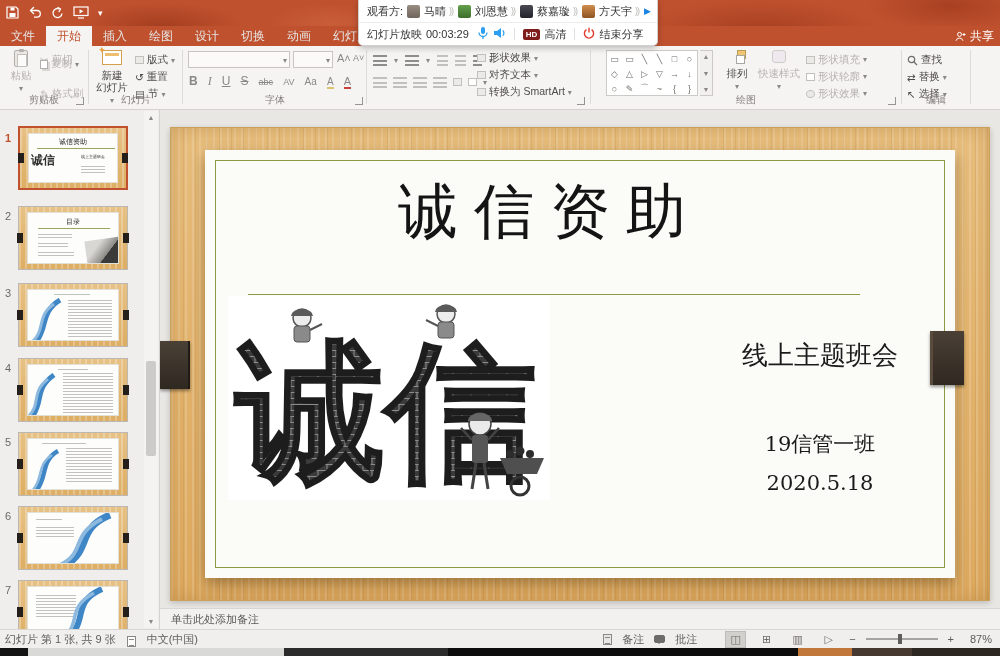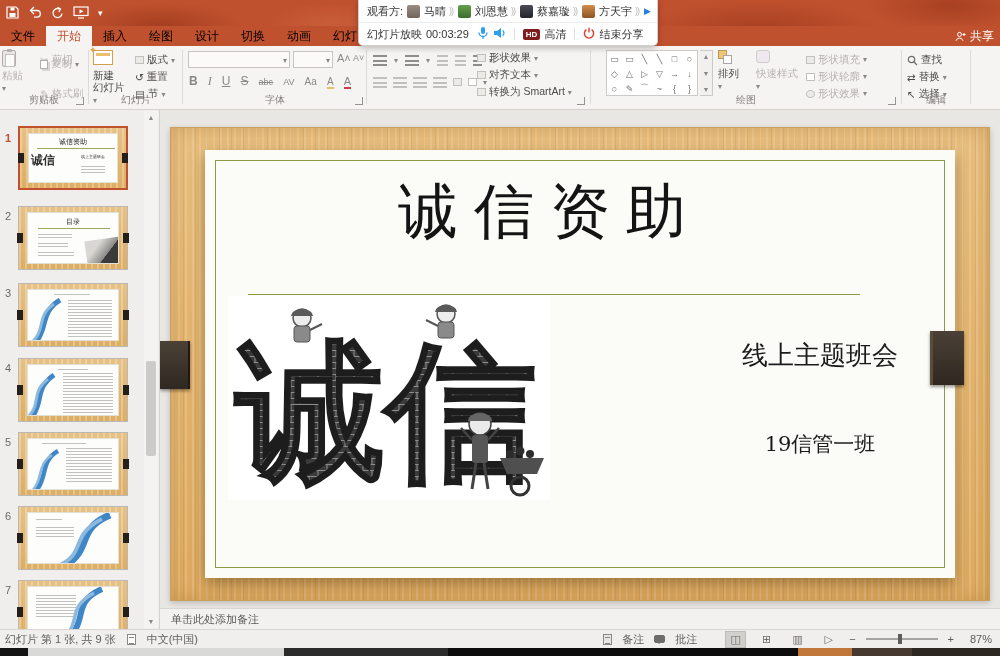--- a/index.html
+++ b/index.html
@@ -20,31 +20,31 @@
   .tb-right{position:absolute;right:4px;top:0;height:26px;display:flex;align-items:center;gap:12px;color:#fff}
   .uname{font-size:11.5px;letter-spacing:1px}
   .avatar-circle{width:20px;height:20px;border:1.4px solid #fff;border-radius:50%;display:flex;align-items:center;justify-content:center}
   .winbtn{width:22px;height:20px;display:flex;align-items:center;justify-content:center;color:#fff;font-size:12px}
   .minbar{width:10px;border-top:1.4px solid #fff;display:inline-block}
   .restore{width:9px;height:9px;border:1.2px solid #fff;position:relative;display:inline-block}
   .restore:before{content:"";position:absolute;left:2px;top:-4px;width:9px;height:9px;border:1.2px solid #fff;border-bottom:none;border-left:none}
 
   
   .tabrow{position:absolute;left:0;top:26px;width:1000px;height:20px;background:#c0512e;display:flex;align-items:stretch}
-  .tab{padding:0 11px;line-height:20px;color:#000000;font-size:12px;white-space:nowrap}
+  .tab{padding:0 11px;line-height:20px;color:#e5e5e5;font-size:12px;white-space:nowrap}
   .tab.sel{background:#f6f4f3;color:#c0512e}
   .share-tab{position:absolute;right:6px;top:0;height:20px;display:flex;align-items:center;gap:4px;color:#fff;font-size:12px}
 
   
   .ribbon{position:absolute;left:0;top:46px;width:1000px;height:64px;background:#f6f4f3;border-bottom:1px solid #d5d2cf}
   .rgroup{position:absolute;top:2px;height:60px}
   .rsep{position:absolute;top:4px;width:1px;height:54px;background:#dddbd8}
   .glabel{position:absolute;bottom:1px;left:0;right:0;text-align:center;font-size:10px;color:#807d7a}
   .lnch{position:absolute;right:2px;bottom:3px;width:8px;height:8px;border-right:1.5px solid #969491;border-bottom:1.5px solid #969491}
-  .bigbtn{position:absolute;top:2px;width:38px;text-align:left;font-size:10.5px;color:#4e4c4a;line-height:12px}
+  .bigbtn{position:absolute;top:2px;width:38px;text-align:center;font-size:10.5px;color:#4e4c4a;line-height:12px}
   .smallrow{position:absolute;height:16px;display:flex;align-items:center;gap:3px;font-size:10.5px;white-space:nowrap}
   .dis{color:#b6b3b0}
   .dd{font-size:8px;color:#8a8886}
   .combo{position:absolute;height:17px;border:1px solid #c9c6c2;background:#fbfaf9;color:#b6b3b0}
   .combo .dd{position:absolute;right:2px;top:4px}
   .bars{display:inline-block;width:14px;height:11px;background:repeating-linear-gradient(to bottom,#8f8d8a 0 2px,transparent 2px 4.6px)}
   .bars.dis2{background:repeating-linear-gradient(to bottom,#c2c0bd 0 2px,transparent 2px 4.6px)}
   .fontbtn{display:inline-block;margin-right:7px;color:#8a8886;font-size:12px}
   .gallery{position:absolute;left:12px;top:2px;width:92px;height:46px;background:#fff;border:1px solid #ccc9c6;
     display:grid;grid-template-columns:repeat(6,1fr);grid-auto-rows:15px;align-items:center;justify-items:center;color:#6f6d6a;font-size:9px}
@@ -119,21 +119,21 @@
   .brickimg{position:absolute;left:68px;top:186px;width:322px;height:204px;background:#fff;overflow:hidden}
   .clip{position:absolute;background:linear-gradient(#4a4036,#2f2821);box-shadow:0 2px 3px rgba(0,0,0,.4)}
   .clipL{left:0;top:231px;width:30px;height:48px;border-right:2px solid #1f1a15}
   .clipR{left:770px;top:221px;width:34px;height:54px;border-left:3px solid #5a4c3d}
 
   
   .notesbar{position:absolute;left:160px;top:608px;width:840px;height:21px;background:#f2f1ef;border-top:1px solid #d8d6d3;
     display:flex;align-items:center;padding-left:11px;color:#5a5855;font-size:11px}
   .statusbar{position:absolute;left:0;top:629px;width:1000px;height:19px;background:#f0efed;border-top:1px solid #d8d6d3;
     display:flex;align-items:center;font-size:11px;color:#5e5c59}
-  .sb-left{display:flex;align-items:center;gap:11px;padding-left:5px}
+  .sb-left{display:flex;align-items:flex-end;gap:11px;padding-left:5px}
   .sb-right{margin-left:auto;display:flex;align-items:center;gap:10px;padding-right:8px}
   .ic-page{display:inline-block;width:9px;height:11px;border:1px solid #8a8886;position:relative;background:#fff}
   .ic-page:after{content:"";position:absolute;left:1px;top:2px;width:5px;height:5px;border-top:1px solid #8a8886;border-bottom:1px solid #8a8886}
   .ic-bubble{display:inline-block;width:11px;height:8px;border:1px solid #6e6c69;border-radius:2px;position:relative;background:#6e6c69}
   .ic-bubble:after{content:"";position:absolute;left:2px;bottom:-4px;border:2px solid transparent;border-top-color:#6e6c69}
   .vbtn{width:21px;height:17px;display:flex;align-items:center;justify-content:center;color:#6e6c69;font-size:11px}
   .vbtn.sel{background:#d2d0cd;border:1px solid #bdbbb8}
   .ztrack{position:relative;width:72px;height:2px;background:#a6a4a1}
   .zthumb{position:absolute;left:32px;top:-4px;width:4px;height:10px;background:#5f5d5a}
   .zpct{width:28px;text-align:right}
@@ -548,20 +548,21 @@
           <circle cx="292" cy="190" r="9" fill="none" stroke="#333" stroke-width="3"></circle>
           <circle cx="282" cy="158" r="4" fill="#2c2c2c"></circle>
             <circle cx="292" cy="155" r="4.5" fill="#2c2c2c"></circle>
             <circle cx="302" cy="158" r="4" fill="#2c2c2c"></circle>
         </g>
       </svg>
     </div>
 
     <div class="slide-sub">线上主题班会</div>
     <div class="slide-cls">19信管一班</div>
+    <div class="slide-date">2020.5.18</div>
 
     <div class="clip clipL"></div>
     <div class="clip clipR"></div>
   </div>
 
   <div class="notesbar">
     <span>单击此处添加备注</span>
   </div>
 
   <div class="statusbar">

